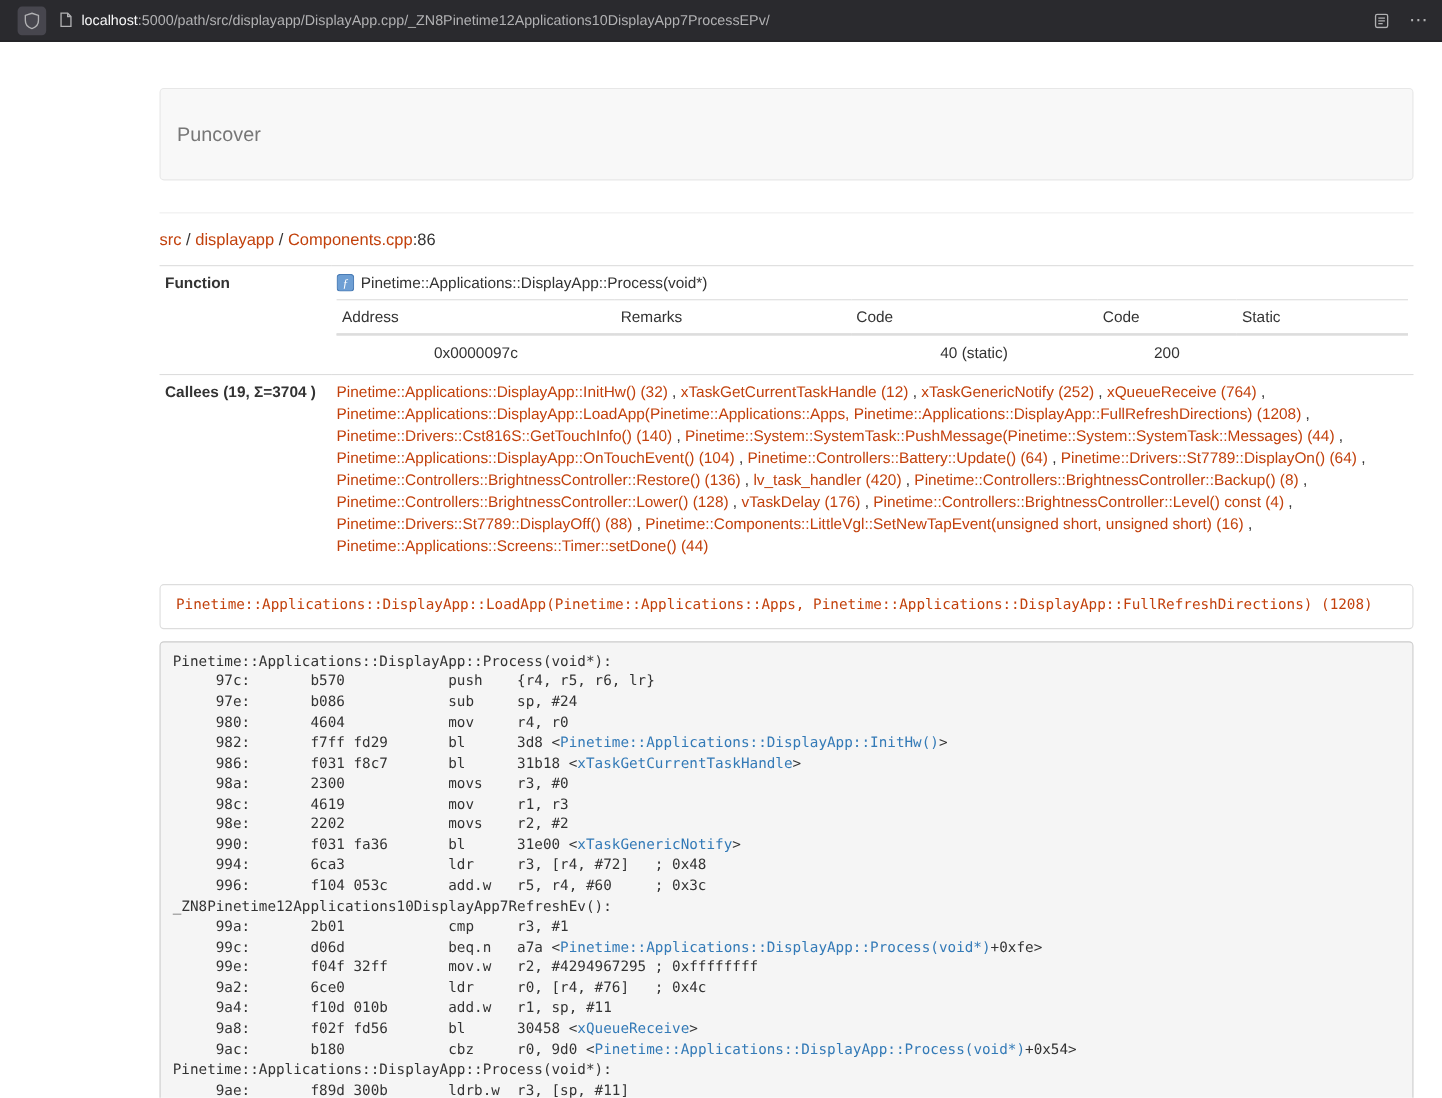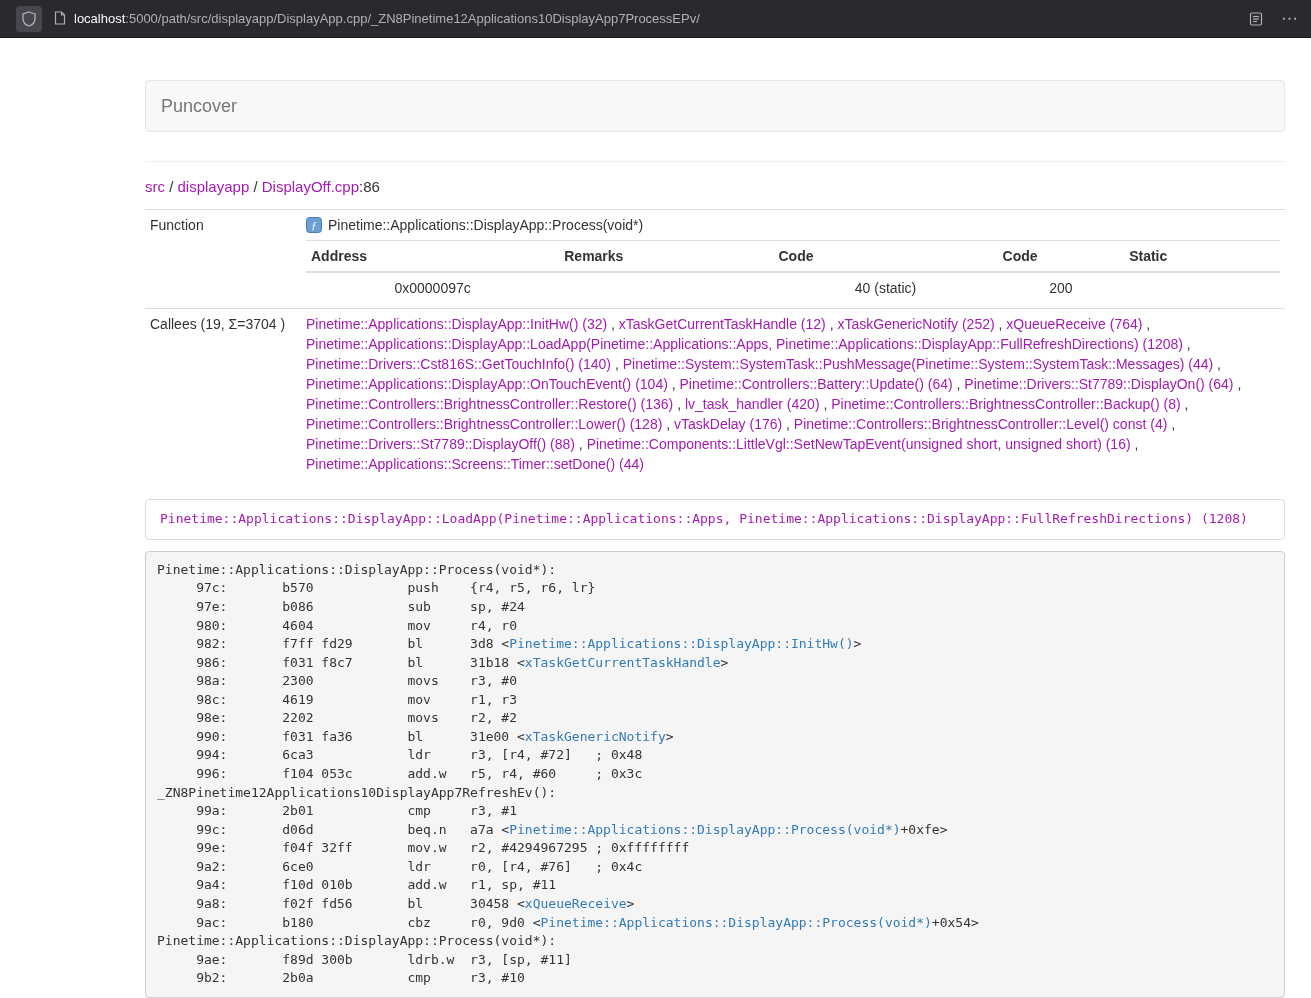--- a/index.html
+++ b/index.html
@@ -1,53 +1,53 @@
 <!DOCTYPE html>
 <html><head>
 <meta charset="utf-8">
 <style>
   html,body{margin:0;padding:0}
   body{width:1311px;height:998px;overflow:hidden;background:#fff;
        font-family:"Liberation Sans",sans-serif;font-size:14px;color:#333}
-  a{color:#a21caf;text-decoration:none}
+  a{color:#c2410c;text-decoration:none}
 
   
   .topbar{height:37px;background:#2a2a2e;border-bottom:1px solid #1a1a1c;
           display:flex;align-items:center;padding:0 12px 0 16px}
   .shield-badge{width:26px;height:26px;border-radius:4px;background:#47464e;
                 display:flex;align-items:center;justify-content:center;flex:none;cursor:pointer}
   .urlbar{display:flex;align-items:flex-start;margin-left:12px;flex:1;min-width:0;cursor:text}
   .page-icon{display:flex;margin-right:8px}
   .url-text{font-size:13px;white-space:nowrap;overflow:hidden}
   .url-host{color:#f9f9fa}
   .url-path{color:#b1b1b3}
   .topbar-right{display:flex;align-items:center;gap:18px;margin-left:16px;flex:none}
   .reader-icon{display:flex;cursor:pointer}
   .menu-dots{color:#b1b1b3;font-size:17px;line-height:1;letter-spacing:1px;cursor:pointer;user-select:none}
 
   
   .container{width:1140px;margin-left:145px}
   .navbar{margin-top:42px;height:50px;background:#f8f8f8;border:1px solid #e7e7e7;
-          border-radius:4px;display:flex;align-items:center;padding:0 15px}
+          border-radius:4px;display:flex;align-items:center;padding:16px 15px}
   .brand{font-size:18px;color:#777}
   hr.divider{border:0;border-top:1px solid #eee;margin:29px 0 0}
   .breadcrumbs{margin:16px 0 14px;font-size:15px}
   .crumb-sep,.crumb-plain{color:#333}
 
   table{border-collapse:collapse}
   .info-table{width:100%;margin-bottom:20px}
   .info-table>tbody>tr>th,
   .info-table>tbody>tr>td{padding:5px;border-top:1px solid #ddd;vertical-align:top;
                           text-align:left;line-height:20px}
-  .info-table>tbody>tr>th{width:146px;font-weight:normal;white-space:nowrap}
+  .info-table>tbody>tr>th{width:146px;font-weight:bold;white-space:nowrap}
   .fn-line{display:flex;align-items:center;gap:6px;margin-bottom:5px}
   .fn-icon{display:flex;flex:none}
   .sym-table{width:100%}
   .sym-table th{padding:5px;border-top:1px solid #ddd;border-bottom:2px solid #ddd;
-                text-align:left;font-weight:bold;line-height:20px}
+                text-align:left;font-weight:normal;line-height:20px}
   .sym-table td{padding:5px;text-align:center;line-height:20px}
   .c-addr{width:26%}.c-remarks{width:22%}.c-stack{width:23%}.c-code{width:13%}.c-static{width:16%}
   .callees-cell{line-height:20px}
 
   .highlight-panel{border:1px solid #ddd;border-radius:4px;padding:10px 14px;margin-bottom:11px;
                    font-family:"DejaVu Sans Mono","Liberation Mono",monospace;font-size:13px;line-height:1.45}
   .disasm{background:#f5f5f5;border:1px solid #ccc;border-radius:4px;padding:9px 11px;margin:0;
           font-family:"DejaVu Sans Mono","Liberation Mono",monospace;font-size:13px;
           line-height:1.42857143;color:#333;white-space:pre;overflow:hidden}
   .disasm a{color:#337ab7}
@@ -84,21 +84,21 @@
 </div>
 
 <div class="container">
 
   <nav class="navbar">
     <a href="#" class="brand">Puncover</a>
   </nav>
 
   <hr class="divider">
 
-  <div class="breadcrumbs"><a href="#">src</a><span class="crumb-sep"> / </span><a href="#">displayapp</a><span class="crumb-sep"> / </span><a href="#">DisplayOff.cpp</a><span class="crumb-plain">:86</span></div>
+  <div class="breadcrumbs"><a href="#">src</a><span class="crumb-sep"> / </span><a href="#">displayapp</a><span class="crumb-sep"> / </span><a href="#">Components.cpp</a><span class="crumb-plain">:86</span></div>
 
   <table class="info-table">
     <tbody>
       <tr>
         <th>Function</th>
         <td>
           <div class="fn-line">
             <span class="fn-icon">
               <svg width="16" height="16" viewBox="0 0 16 16">
                 <rect x="0.5" y="0.5" width="15" height="15" rx="3" fill="#6e9fd4" stroke="#4a7cb5"></rect>

